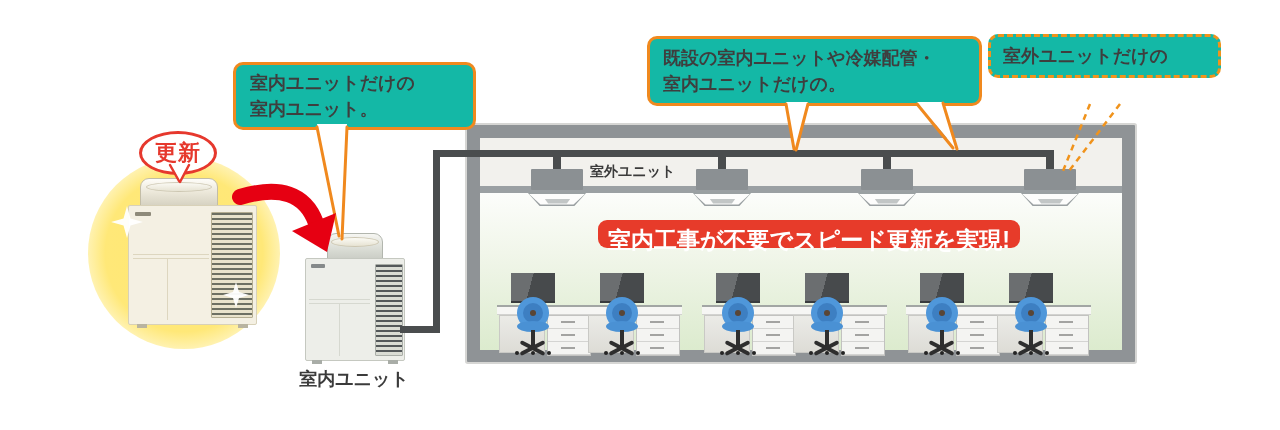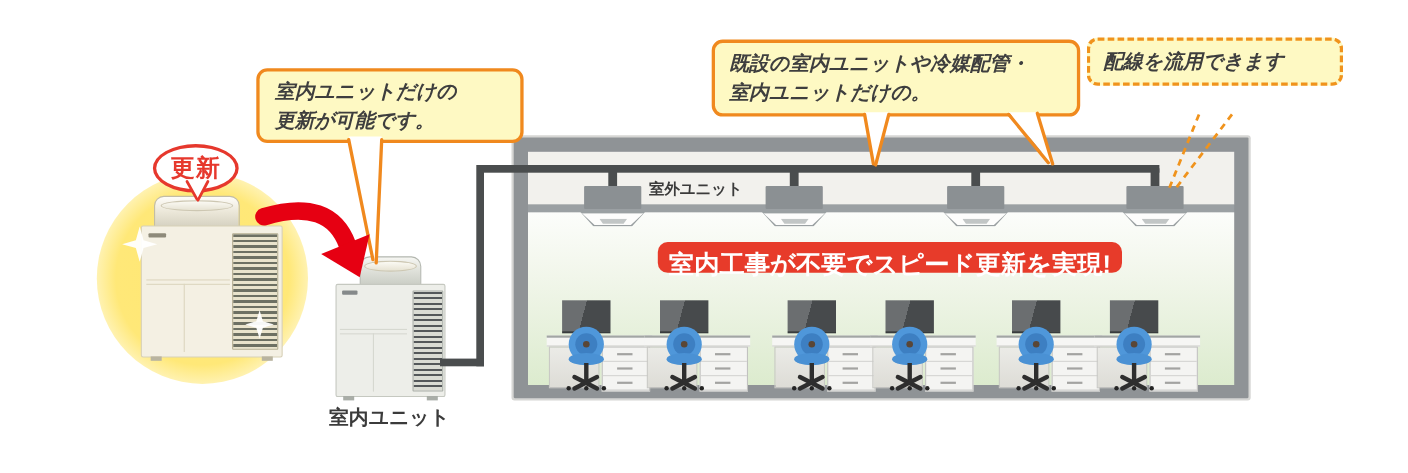--- a/index.html
+++ b/index.html
@@ -98,22 +98,22 @@
   
   .banner{
     left:598px;top:220px;width:422px;height:28px;line-height:40px;z-index:4;
     background:#e73b2a;color:#fff;font-weight:bold;font-size:23px;text-align:center;
     border-radius:9px;white-space:nowrap;
   }
   .lbl{font-weight:bold;color:#3b3b3b;z-index:4;white-space:nowrap;}
   .lbl-iu{left:590px;top:163px;font-size:14px;}
   .lbl-ou{left:296px;top:367px;width:116px;font-size:18px;text-align:center;}
   .callout{
-    background:#fef9c3;border:3px solid #f0891e;border-radius:10px;z-index:5;
-    font-weight:bold;font-size:18px;line-height:26px;white-space:nowrap;font-style:italic;
+    background:#14b8a6;border:3px solid #f0891e;border-radius:10px;z-index:5;
+    font-weight:bold;font-size:18px;line-height:26px;white-space:nowrap;
   }
   .callout.dashed{border-style:dashed;border-color:#f0931c;}
   .co-left{left:233px;top:62px;width:209px;padding:5px 14px;}
   .co-mid{left:647px;top:36px;width:303px;padding:6px 13px;}
   .co-right{left:988px;top:34px;width:203px;padding:6px 12px;}
   .bubble{
     left:139px;top:131px;width:72px;height:38px;border-radius:50%;z-index:5;
     background:#fff;border:3px solid #e6382d;color:#e6382d;font-weight:bold;font-size:22px;
     display:flex;align-items:center;justify-content:center;letter-spacing:1px;
   }
@@ -316,30 +316,30 @@
       <div class="cast" style="left:50px;"></div>
   </div>
 
   <div class="abs banner">室内工事が不要でスピード更新を実現!</div>
 
   <div class="abs lbl lbl-iu">室外ユニット</div>
   <div class="abs lbl lbl-ou">室内ユニット</div>
 
   <div class="abs callout co-left">
     <div>室内ユニットだけの</div>
-    <div>更新が可能です。</div>
+    <div>室内ユニット。</div>
   </div>
 
   <div class="abs callout co-mid">
     <div>既設の室内ユニットや冷媒配管・</div>
     <div>室内ユニットだけの。</div>
   </div>
 
   <div class="abs callout dashed co-right">
-    <div>配線を流用できます</div>
+    <div>室外ユニットだけの</div>
   </div>
 
   <div class="abs bubble">更新</div>
 
   <svg id="overlay" viewBox="0 0 1280 430">
 
     <g>
       <polygon points="317,124 347,124 341,239" fill="#ffffff"></polygon>
       <line x1="317" y1="127" x2="339" y2="236" stroke="#f0891e" stroke-width="3" stroke-linecap="round"></line>
       <line x1="347" y1="127" x2="342" y2="239" stroke="#f0891e" stroke-width="3" stroke-linecap="round"></line>

